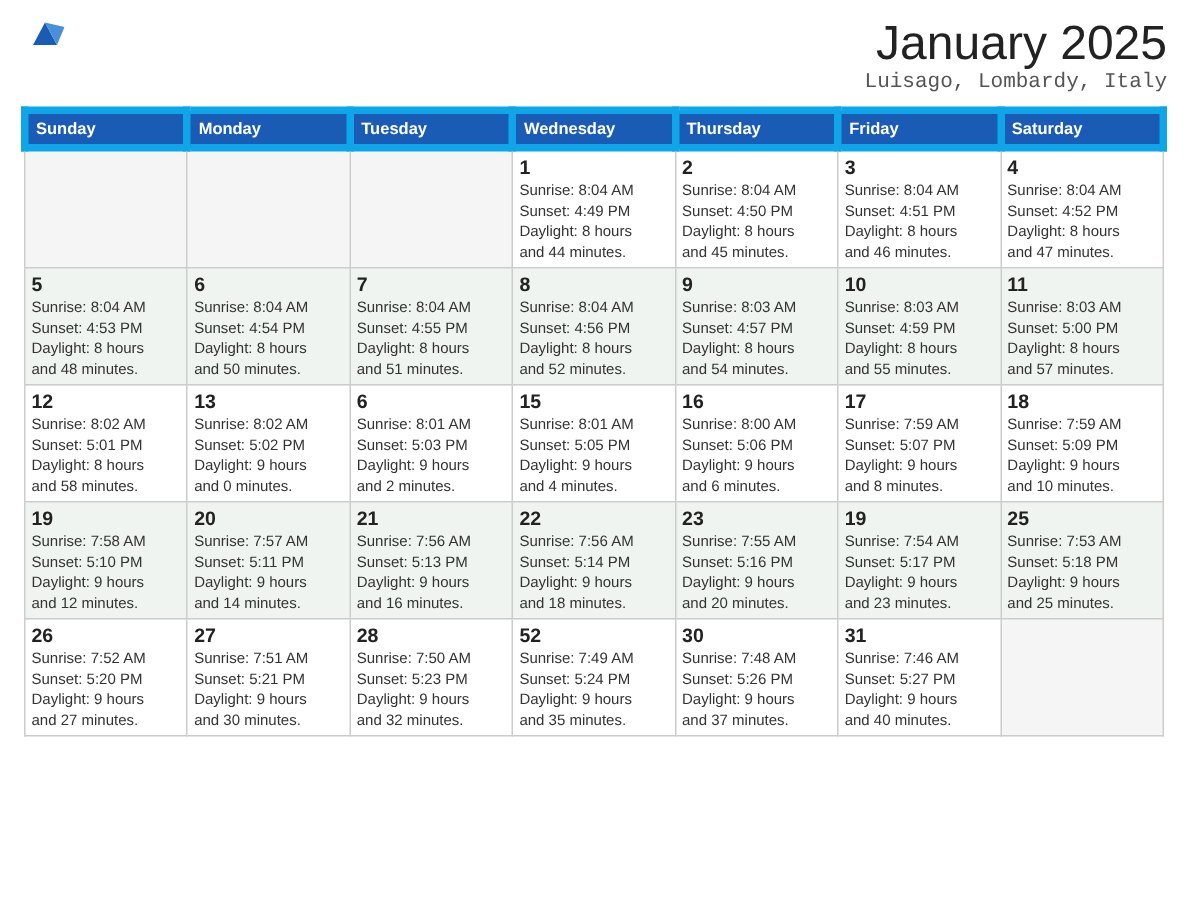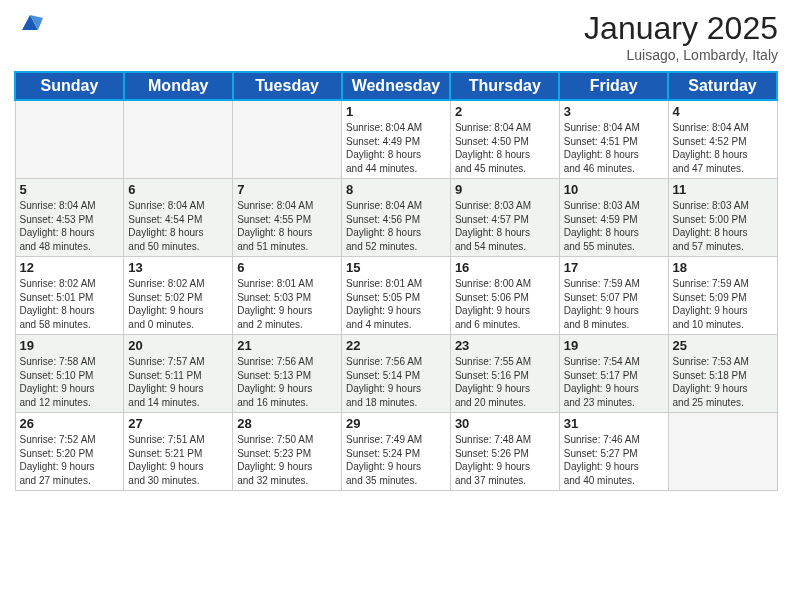--- a/index.html
+++ b/index.html
@@ -36,33 +36,34 @@
       text-align: right;
     }
     .month-title {
       font-size: 32px;
       color: #222;
       font-weight: normal;
     }
     .location {
       font-size: 14px;
       color: #555;
+      font-family: Liberation Mono, monospace;
     }
     .calendar {
       width: 100%;
       border-collapse: collapse;
       table-layout: fixed;
     }
     .calendar th {
       background: #1a5cb5;
       color: #fff;
-      text-align: center;
+      text-align: left;
       padding: 4px 5px;
-      font-size: 16px;
-      border: 2px solid #0ea5e9;
+      font-size: 11px;
+      border: 5px solid #0ea5e9;
     }
     .calendar td {
       border: 1px solid #ccc;
       vertical-align: top;
       padding: 3px 4px;
       font-size: 10px;
       height: 78px;
     }
     .calendar td.empty {
       background: #f5f5f5;
@@ -235,21 +236,21 @@
           </td>
           <td>
             <span class="day-number">27</span>
             <div class="day-info">Sunrise: 7:51 AM<br>Sunset: 5:21 PM<br>Daylight: 9 hours<br>and 30 minutes.</div>
           </td>
           <td>
             <span class="day-number">28</span>
             <div class="day-info">Sunrise: 7:50 AM<br>Sunset: 5:23 PM<br>Daylight: 9 hours<br>and 32 minutes.</div>
           </td>
           <td>
-            <span class="day-number">29</span>
+            <span class="day-number">52</span>
             <div class="day-info">Sunrise: 7:49 AM<br>Sunset: 5:24 PM<br>Daylight: 9 hours<br>and 35 minutes.</div>
           </td>
           <td>
             <span class="day-number">30</span>
             <div class="day-info">Sunrise: 7:48 AM<br>Sunset: 5:26 PM<br>Daylight: 9 hours<br>and 37 minutes.</div>
           </td>
           <td>
             <span class="day-number">31</span>
             <div class="day-info">Sunrise: 7:46 AM<br>Sunset: 5:27 PM<br>Daylight: 9 hours<br>and 40 minutes.</div>
           </td>

